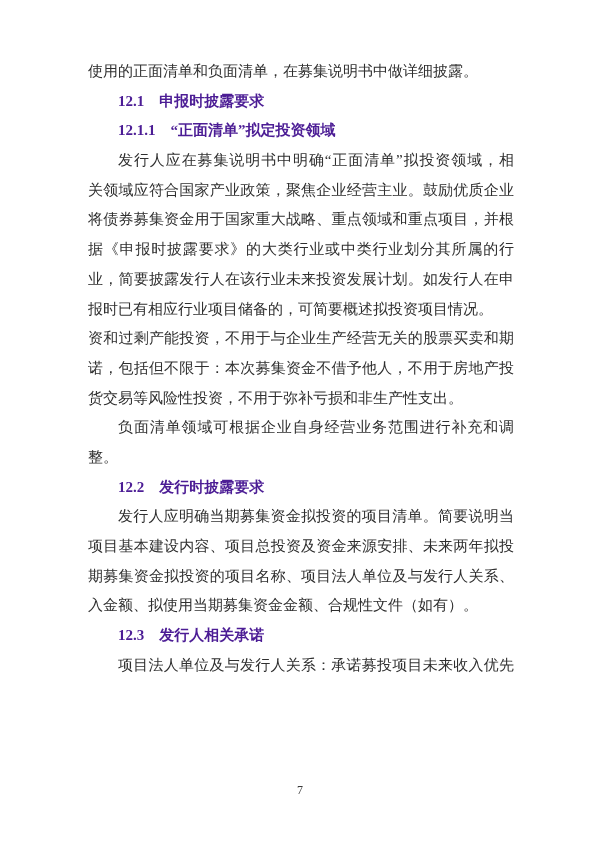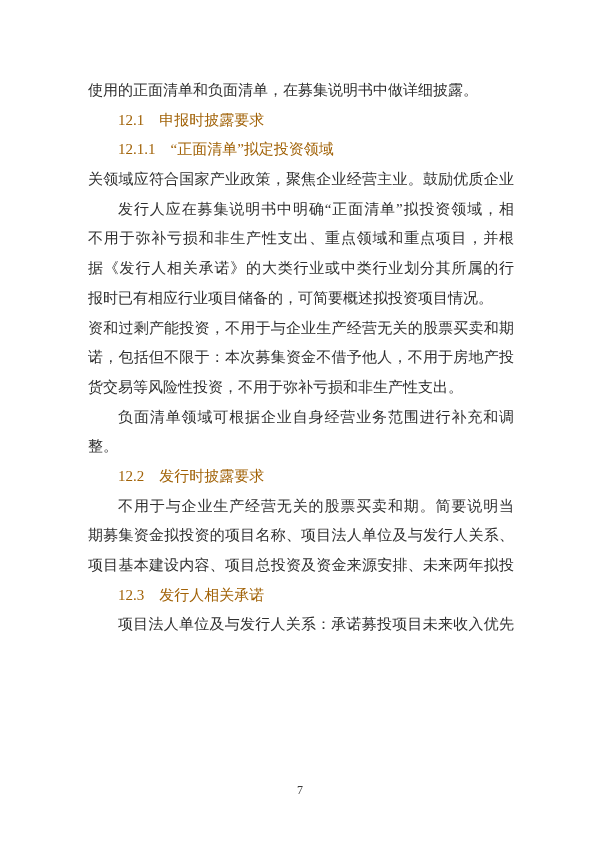--- a/index.html
+++ b/index.html
@@ -11,35 +11,35 @@
     position: relative;
     width: 600px;
     height: 848px;
     background: #ffffff;
     overflow: hidden;
     font-family: "Liberation Serif", serif;
   }
   .content {
     position: absolute;
     left: 88px;
-    top: 76px;
+    top: 57px;
     width: 426px;
   }
   .line {
     height: 29.7px;
     line-height: 29.7px;
     font-size: 15px;
     color: #2f2f2f;
     white-space: pre-wrap;
     overflow: hidden;
   }
   .line.body { font-weight: normal; }
   .line.heading {
-    font-weight: normal;
-    color: #a16207;
+    font-weight: bold;
+    color: #4c1d95;
   }
   .line.indent { text-indent: 30px; }
   .line.stretch {
     text-align: justify;
     text-align-last: justify;
     -moz-text-align-last: justify;
   }
   .footer {
     position: absolute;
     left: 0;
@@ -52,33 +52,35 @@
   }
 </style>
 </head>
 <body>
 
 <div class="page">
   <div class="content" id="lines-container">
       <div class="line body">使用的正面清单和负面清单，在募集说明书中做详细披露。</div>
       <div class="line heading indent">12.1　申报时披露要求</div>
       <div class="line heading indent">12.1.1　“正面清单”拟定投资领域</div>
+      <div class="line body indent stretch">发行人应在募集说明书中明确“正面清单”拟投资领域，相</div>
       <div class="line body stretch">关领域应符合国家产业政策，聚焦企业经营主业。鼓励优质企业</div>
-      <div class="line body indent stretch">发行人应在募集说明书中明确“正面清单”拟投资领域，相</div>
-      <div class="line body stretch">不用于弥补亏损和非生产性支出、重点领域和重点项目，并根</div>
-      <div class="line body stretch">据《发行人相关承诺》的大类行业或中类行业划分其所属的行</div>
+      <div class="line body stretch">将债券募集资金用于国家重大战略、重点领域和重点项目，并根</div>
+      <div class="line body stretch">据《申报时披露要求》的大类行业或中类行业划分其所属的行</div>
+      <div class="line body stretch">业，简要披露发行人在该行业未来投资发展计划。如发行人在申</div>
       <div class="line body">报时已有相应行业项目储备的，可简要概述拟投资项目情况。</div>
       <div class="line body stretch">资和过剩产能投资，不用于与企业生产经营无关的股票买卖和期</div>
       <div class="line body stretch">诺，包括但不限于：本次募集资金不借予他人，不用于房地产投</div>
       <div class="line body">货交易等风险性投资，不用于弥补亏损和非生产性支出。</div>
       <div class="line body indent stretch">负面清单领域可根据企业自身经营业务范围进行补充和调</div>
       <div class="line body">整。</div>
       <div class="line heading indent">12.2　发行时披露要求</div>
-      <div class="line body indent stretch">不用于与企业生产经营无关的股票买卖和期。简要说明当</div>
+      <div class="line body indent stretch">发行人应明确当期募集资金拟投资的项目清单。简要说明当</div>
+      <div class="line body stretch">项目基本建设内容、项目总投资及资金来源安排、未来两年拟投</div>
       <div class="line body stretch">期募集资金拟投资的项目名称、项目法人单位及与发行人关系、</div>
-      <div class="line body stretch">项目基本建设内容、项目总投资及资金来源安排、未来两年拟投</div>
+      <div class="line body">入金额、拟使用当期募集资金金额、合规性文件（如有）。</div>
       <div class="line heading indent">12.3　发行人相关承诺</div>
       <div class="line body indent stretch">项目法人单位及与发行人关系：承诺募投项目未来收入优先</div>
     </div>
   <div class="footer">
     <span>7</span>
   </div>
 </div>
 
 </body></html>

